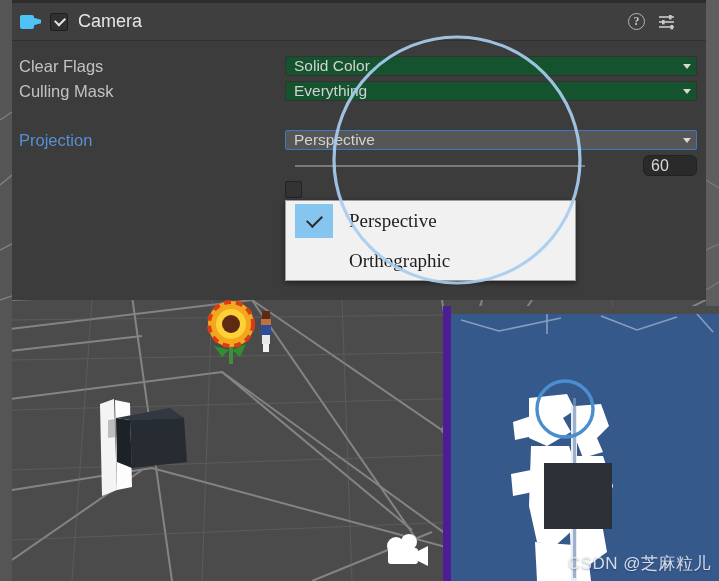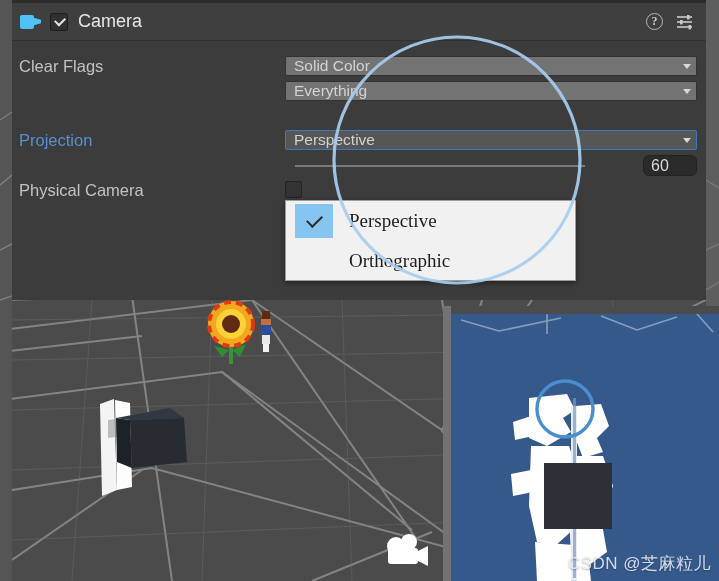--- a/index.html
+++ b/index.html
@@ -18,41 +18,41 @@
     position:absolute; left:12px; top:0; width:694px; height:581px;
     background:#4b4b4b; overflow:hidden;
   }
   .scene-grid{ position:absolute; inset:0; }
   .scene-strip-left{ position:absolute; left:0; top:0; width:12px; height:581px; background:#555; overflow:hidden; }
   .scene-strip-right{ position:absolute; left:706px; top:0; width:13px; height:581px; background:#5e5e5e; overflow:hidden; }
 
   
   .game-panel{
     position:absolute; left:443px; top:306px; width:276px; height:275px;
-    background:#737373; overflow:hidden;padding-left:8px;
+    background:#4c1d95; overflow:hidden;padding-left:8px;
   }
 
   .watermark{
     position:absolute; right:8px; bottom:6px;
     font-size:17px; color:#e8eef7; opacity:.88;
     font-family:"Liberation Sans", sans-serif; letter-spacing:.5px;
     text-shadow:0 1px 2px rgba(0,0,0,.35);
     white-space:nowrap;
   }
 
   
   .inspector{
     position:absolute; left:12px; top:0; width:694px; height:300px;
     background:#3c3c3c;
   }
   .insp-topline{ position:absolute; left:0; top:0; width:694px; height:3px; background:#2d2d2d; }
 
   .insp-header{
     position:absolute; left:0; top:3px; width:694px; height:38px;
-    background:#3f3f3f; display:flex; align-items:center; padding:0 10px 0 8px;
+    background:#3f3f3f; display:flex; align-items:center; padding:0 28px 0 8px;
     border-bottom:1px solid #303030;
   }
   .cam-icon{ width:22px; height:16px; position:relative; margin-right:8px; flex:0 0 auto; }
   .cam-icon .body{ position:absolute; left:0; top:1px; width:14px; height:14px; background:#4fc3f7; border-radius:2px; }
   .cam-icon .lens{ position:absolute; left:13px; top:4px; width:8px; height:8px; background:#4fc3f7;
                    clip-path:polygon(0 0,100% 28%,100% 72%,0 100%); }
 
   .chk{
     width:18px; height:18px; background:#303030; border:1px solid #1e1e1e;
     border-radius:2px; margin-right:10px; position:relative; flex:0 0 auto;
@@ -76,21 +76,21 @@
   .rows{ position:absolute; left:0; top:54px; width:552px; height:258px;text-decoration:underline; }
   .row{ position:relative; height:25px; }
   .row .lbl{
     position:absolute; left:7px; top:0; line-height:25px;
     font-size:16.5px; color:#c2c2c2; white-space:nowrap;
   }
   .row.active .lbl{ color:#5790d2;text-align:center; }
 
   .field{
     position:absolute; left:273px; top:2px; width:412px; height:20px;
-    background:#737373; border:1px solid #323232; border-radius:2px;
+    background:#14532d; border:1px solid #323232; border-radius:2px;
     color:#d2d2d2; font-size:15.5px; line-height:18px; padding-left:8px;
     white-space:nowrap; overflow:hidden;
   }
   .field.focused{ border:1px solid #3c79c4; background:#565656; }
   .chev{
     position:absolute; right:5px; top:7px; width:0;height:0;
     border-left:4px solid transparent; border-right:4px solid transparent;
     border-top:5px solid #d8d8d8;
   }
 
@@ -306,20 +306,21 @@
       <div class="row">
         <div class="lbl">Clear Flags</div>
         <div class="field">
           <span>Solid Color</span>
           <span class="chev"></span>
         </div>
       </div>
 
 
       <div class="row">
+        <div class="lbl">Culling Mask</div>
         <div class="field">
           <span>Everything</span>
           <span class="chev"></span>
         </div>
       </div>
 
       <div class="row" style="height:24px"></div>
 
       <div class="row active">
         <div class="lbl">Projection</div>
@@ -329,21 +330,20 @@
         </div>
       </div>
 
 
       <div class="row">
         <div class="slider-line"></div>
         <div class="num-field">60</div>
       </div>
 
       <div class="row">
-        <div class="lbl">Physical Camera</div>
         <div class="mini-chk"></div>
       </div>
     </div>
   </div>
 
   <div class="popup">
     <div class="popup-item">
       <div class="pop-check-box"></div>
       <div class="pop-label">Perspective</div>
     </div>

